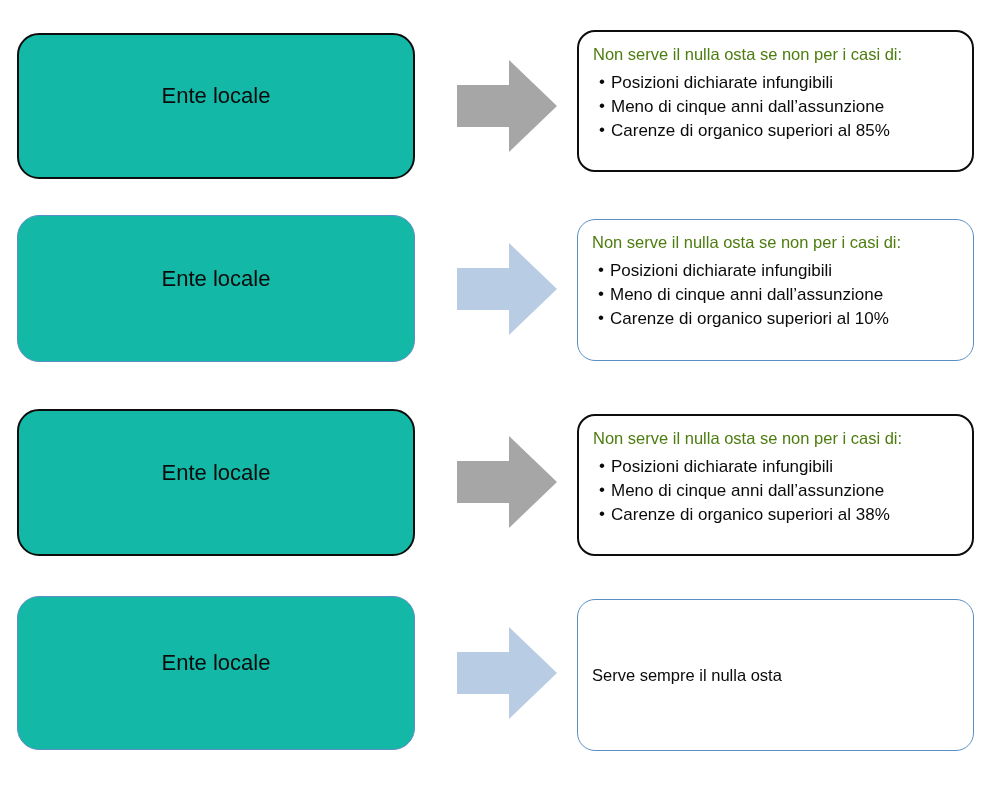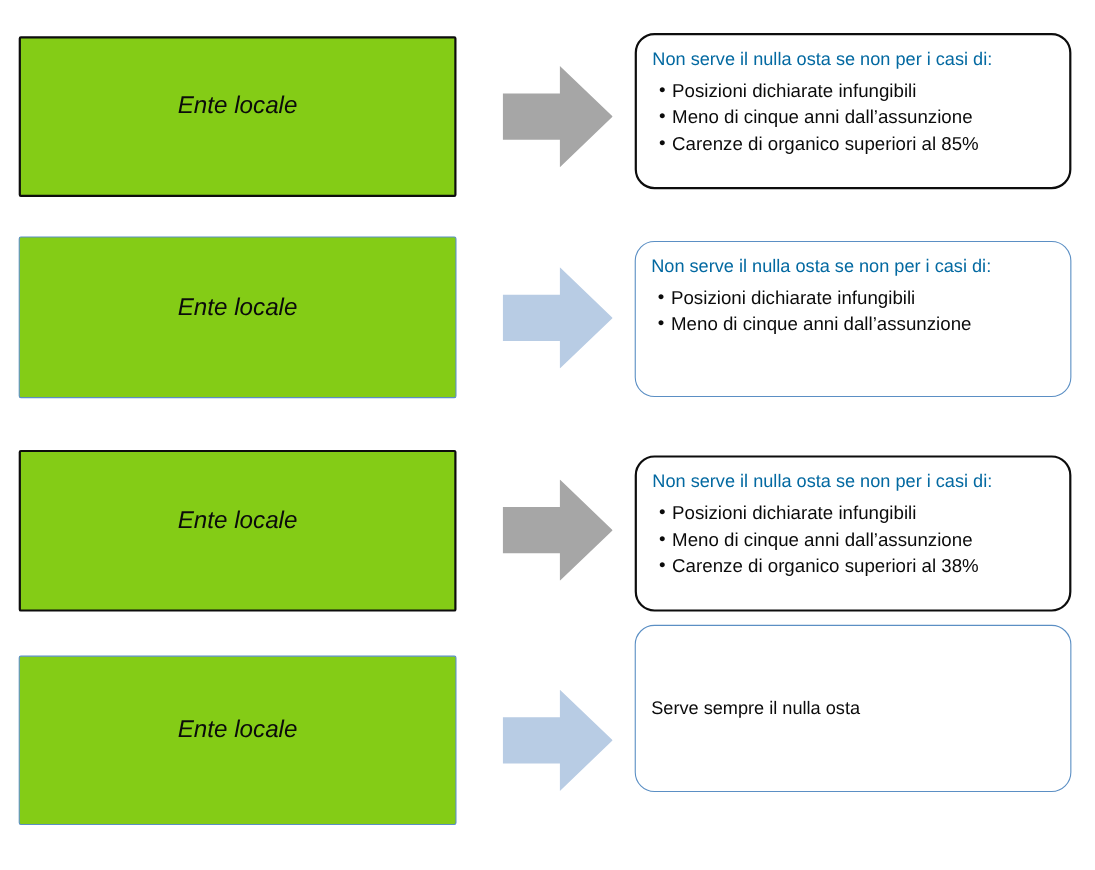--- a/index.html
+++ b/index.html
@@ -26,27 +26,26 @@
     left: 0;
     width: 995px;
   }
 
   
   .left-box {
     position: absolute;
     left: 17px;
     width: 398px;
     box-sizing: border-box;
-    border-radius: 2px;
-    background: #84cc16;
+    border-radius: 22px;
+    background: #14b8a6;
     display: flex;
     flex-direction: column;
     align-items: center;
     justify-content: center;
-    font-style: italic;
   }
   .left-box.dark  { border: 2.2px solid #0d0d0d; }
   .left-box.blue  { border: 1.6px solid #5B8FC4; }
 
   .left-line {
     font-size: 22px;
     line-height: 1.15;
     color: #0b0b0b;
     white-space: nowrap;
     text-align: center;
@@ -68,21 +67,21 @@
 
   .right-box.center-content {
     display: flex;
     flex-direction: column;
     justify-content: center;
   }
 
   .rb-head {
     font-size: 16.5px;
     line-height: 1.25;
-    color: #0369a1;
+    color: #4d7c0f;
     margin: 2px 0 6px 0;
     white-space: nowrap;
   }
   .rb-list {
     margin: 6px;
     padding: 0;
     list-style: none;
   }
   .rb-item {
     font-size: 17px;
@@ -150,20 +149,21 @@
       <svg viewBox="0 0 100 92" preserveAspectRatio="none" aria-hidden="true">
         <polygon points="0,25 52,25 52,0 100,46 52,92 52,67 0,67" fill="#B8CCE4"></polygon>
       </svg>
     </div>
 
     <div class="right-box blue" style="top:219px;height:142px;">
       <div class="rb-head">Non serve il nulla osta se non per i casi di:</div>
       <ul class="rb-list">
         <li class="rb-item">Posizioni dichiarate infungibili</li>
         <li class="rb-item">Meno di cinque anni dall’assunzione</li>
+        <li class="rb-item">Carenze di organico superiori al 10%</li>
       </ul>
     </div>
   </div>
 
   <div class="row">
     <div class="left-box dark" style="top:409px;height:147px;">
       <div class="left-line first">Ente locale</div>
     </div>
 
     <div class="arrow" style="top:436px;">
@@ -186,18 +186,18 @@
     <div class="left-box blue" style="top:596px;height:154px;">
       <div class="left-line first">Ente locale</div>
     </div>
 
     <div class="arrow" style="top:627px;">
       <svg viewBox="0 0 100 92" preserveAspectRatio="none" aria-hidden="true">
         <polygon points="0,25 52,25 52,0 100,46 52,92 52,67 0,67" fill="#B8CCE4"></polygon>
       </svg>
     </div>
 
-    <div class="right-box blue center-content" style="top:568px;height:152px;gap:16px;">
+    <div class="right-box blue center-content" style="top:599px;height:152px;gap:16px;">
       <div class="rb-plain">Serve sempre il nulla osta</div>
     </div>
   </div>
 
 </div>
 
 </body></html>

